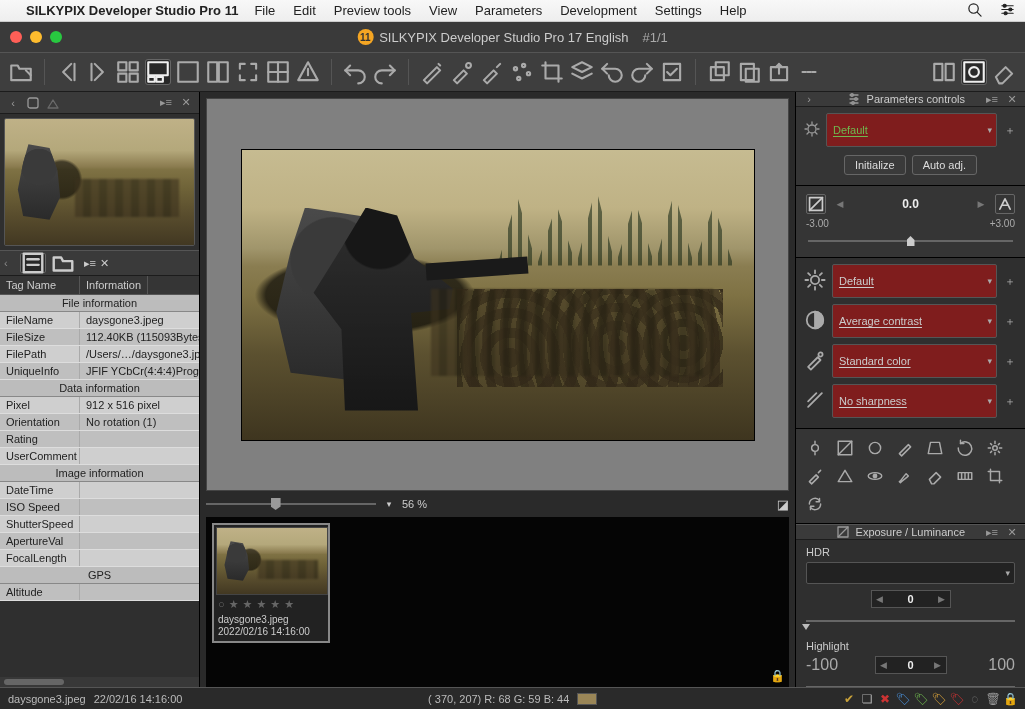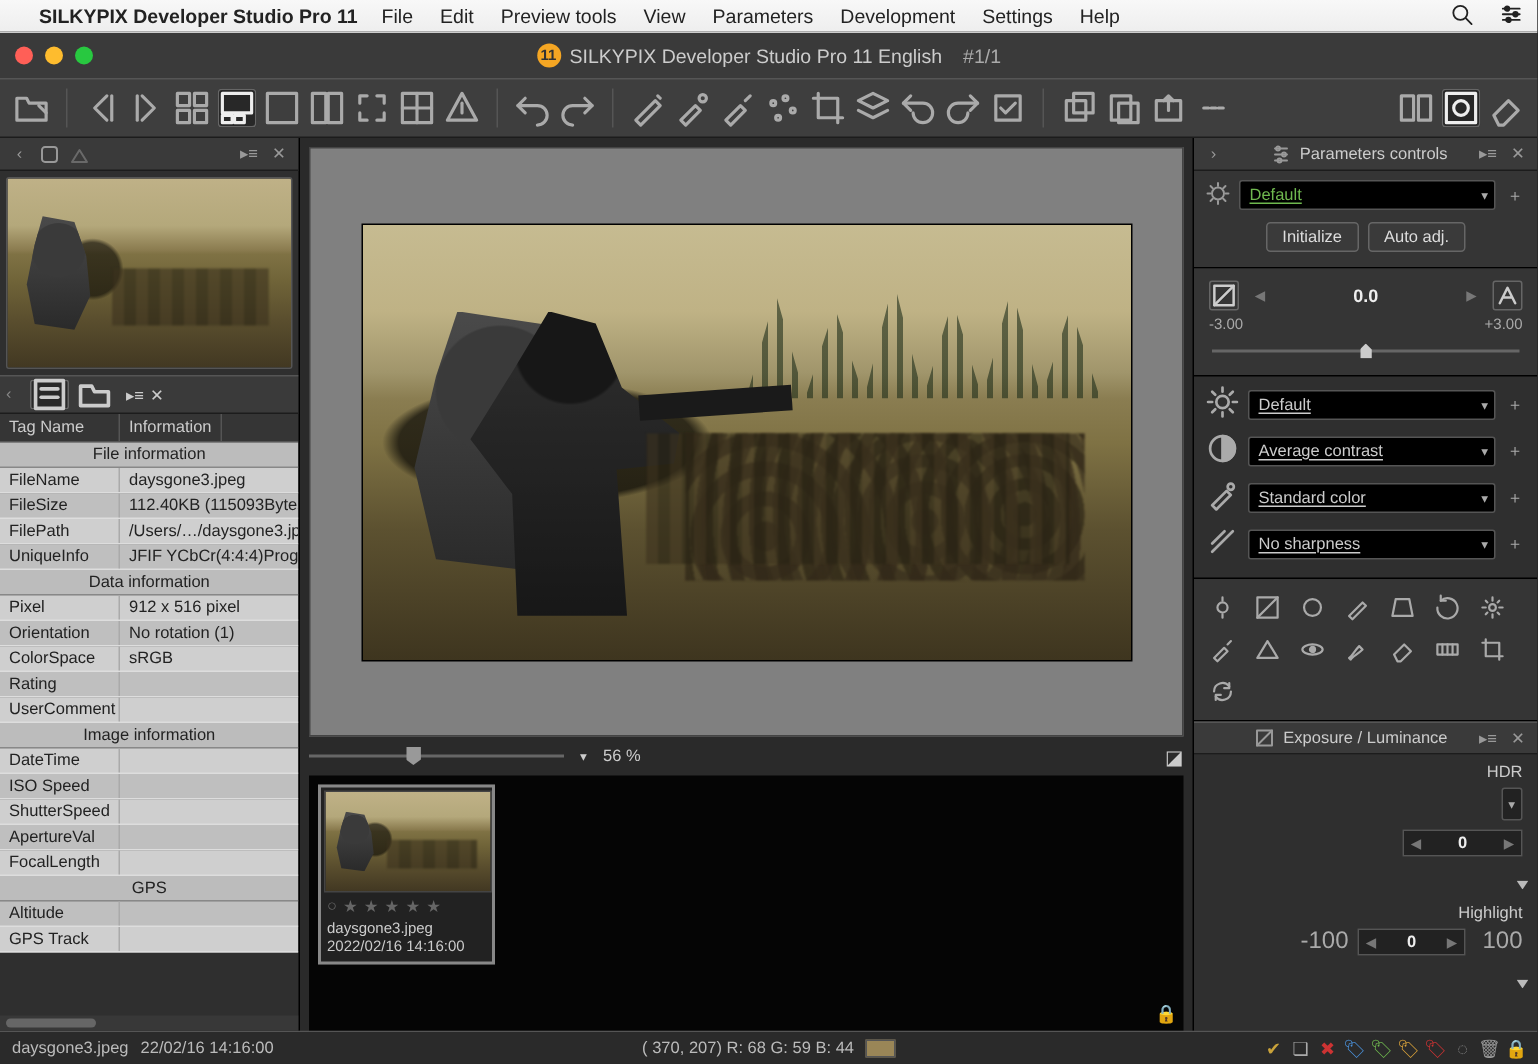--- a/index.html
+++ b/index.html
@@ -258,22 +258,22 @@
   }
   .right .panel-head .title { color:#ccc; }
   .right .panel-head svg.hdr-ico { width:14px; height:14px; }
 
   .param-body { padding: 6px 8px 10px; display:flex; flex-direction:column; gap:8px; border-bottom:1px solid #000;}
   .row-flex { display:flex; align-items:center; gap:6px; }
   .row-flex .flex { flex:1; }
   .gear-ico { color:#999; }
 
   .select {
-    flex: 1; height: 20px; background: #000000; border: 1px solid #555; border-radius: 2px;
-    display:flex; align-items:center; padding: 5px 6px; font-size: 11px;
+    flex: 1; height: 20px; background: #7f1d1d; border: 1px solid #555; border-radius: 2px;
+    display:flex; align-items:center; padding: 16px 6px; font-size: 11px;
     position: relative;
   }
   .select .caret { position:absolute; right:4px; font-size:9px; color:#aaa;}
   .select.green { color: #6fb84f; text-decoration: underline; text-underline-offset: 2px;}
   .select.link  { color: #ccc; text-decoration: underline; text-underline-offset: 2px;}
   .plus-btn { width:14px; text-align:center; color:#aaa; }
 
   .btn {
     height: 20px; padding: 0 10px; background: #3a3a3a;
     border: 1px solid #666; border-radius: 3px; color:#ddd; font-size:11px;
@@ -296,21 +296,21 @@
   .range-row .knob { position:absolute; top:3px; left:50%; width:8px; height:10px; background:#ccc; clip-path: polygon(50% 0,100% 40%,100% 100%,0 100%,0 40%); transform:translateX(-50%);}
   .limits { display:flex; justify-content:space-between; font-size:10px; color:#aaa; margin-top:-2px;}
 
   .param-grid {
     display:flex; flex-wrap:wrap; gap:10px 12px;
     padding: 10px; border-bottom:1px solid #000;
     background: #353535;
   }
   .param-grid .ico { width:18px; height:18px; color:#aaa; display:flex;align-items:center;justify-content:center; border-radius:2px;}
 
-  .expo-panel { padding: 6px 10px 4px; display:flex; flex-direction:column; gap:4px;align-items:flex-end;}
+  .expo-panel { padding: 6px 10px 4px; display:flex; flex-direction:column; gap:4px;}
   .expo-panel .label { font-size:11px; color:#ccc; }
   .expo-panel .slider-wide { position:relative; height:18px;}
   .expo-panel .slider-wide .track{position:absolute;top:8px;left:0;right:0;height:2px;background:#666;}
   .expo-panel .slider-wide .knob{position:absolute;top:12px;left:0;width:8px;height:6px;background:#bbb;clip-path:polygon(50% 0,100% 100%,0 100%);transform:translateX(-50%) rotate(180deg);}
   .hdr-box { height:22px; border:1px solid #555; background:#222; border-radius:2px; display:flex;align-items:center; padding:0 6px; position:relative;}
   .hdr-box .caret{position:absolute;right:4px;font-size:9px;color:#aaa;}
 
   
   .statusbar {
     height: 22px;
@@ -360,21 +360,21 @@
 </div>
 
 <div class="titlebar">
   <div class="traffic-lights">
     <span class="tl-red"></span>
     <span class="tl-yellow"></span>
     <span class="tl-green"></span>
   </div>
   <div class="titlebar-text">
     <span class="titlebar-badge">11</span>
-    <span>SILKYPIX Developer Studio Pro 11 English</span>
+    <span>SILKYPIX Developer Studio Pro 17 English</span>
     <span style="margin-left:8px;color:#aaa">#1/1</span>
   </div>
 </div>
 
 <div class="toolbar">
   <span class="tbtn">
       <svg viewBox="0 0 16 16">
         <path d="M2 4h4l1 2h7v7H2z"></path>
         <path d="M11 7l3 3"></path>
       </svg>
@@ -616,24 +616,20 @@
         </div>
       <div class="section">Data information</div>
       <div class="row">
           <div class="k">Pixel</div>
           <div class="v">912 x 516 pixel</div>
         </div>
       <div class="row alt">
           <div class="k">Orientation</div>
           <div class="v">No rotation (1)</div>
         </div>
-      <div class="row">
-          <div class="k">ColorSpace</div>
-          <div class="v">sRGB</div>
-        </div>
       <div class="row alt">
           <div class="k">Rating</div>
           <div class="v"></div>
         </div>
       <div class="row">
           <div class="k">UserComment</div>
           <div class="v"></div>
         </div>
       <div class="section">Image information</div>
       <div class="row">
@@ -652,24 +648,20 @@
           <div class="k">ApertureVal</div>
           <div class="v"></div>
         </div>
       <div class="row">
           <div class="k">FocalLength</div>
           <div class="v"></div>
         </div>
       <div class="section">GPS</div>
       <div class="row alt">
           <div class="k">Altitude</div>
-          <div class="v"></div>
-        </div>
-      <div class="row">
-          <div class="k">GPS Track</div>
           <div class="v"></div>
         </div>
     </div>
     <div class="scroll-hor">
         <div class="knob"></div>
       </div>
   </div>
 
   <div class="center">
     <div class="viewer">

